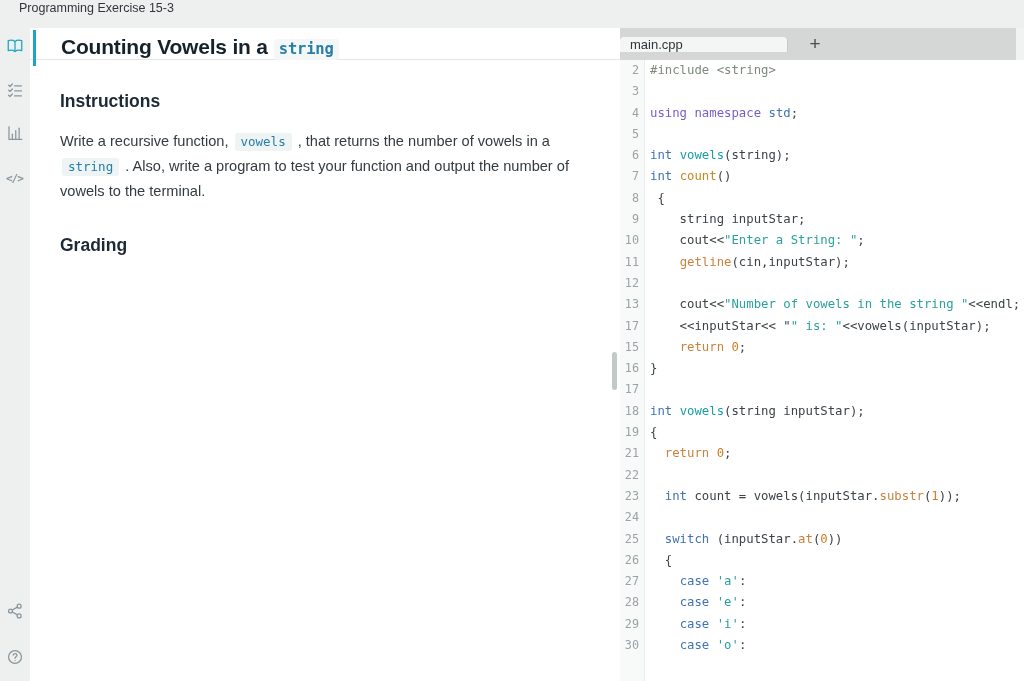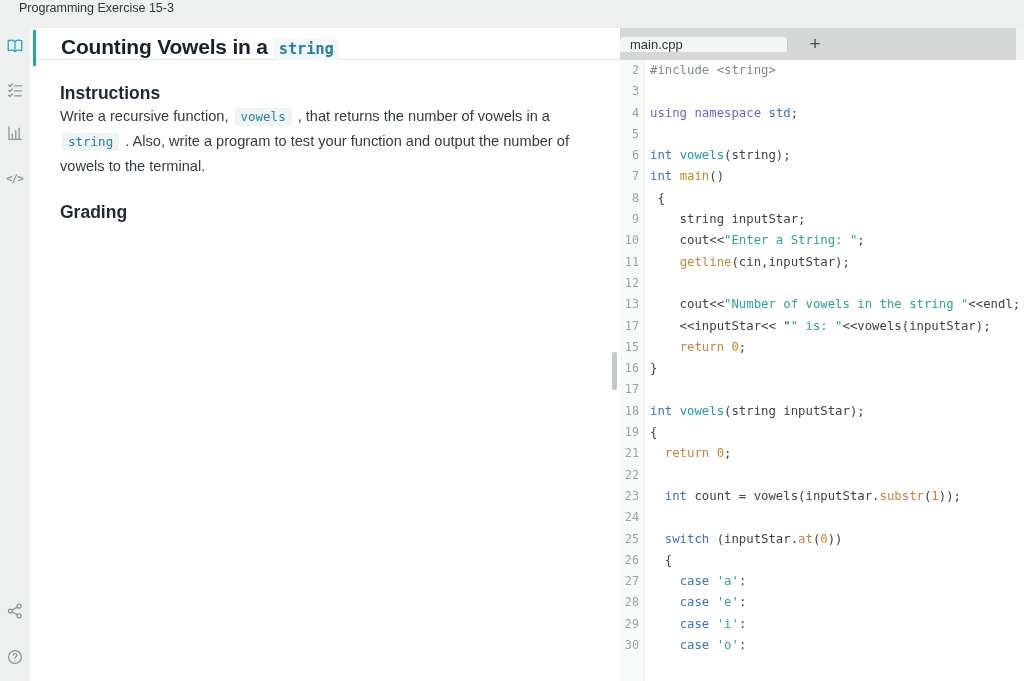--- a/index.html
+++ b/index.html
@@ -14,22 +14,22 @@
   .rail-icon svg .fill{fill:#8b969b;stroke:none}
   .code-glyph{font-family:"DejaVu Sans Mono",monospace;font-size:11px;font-weight:bold;color:#8b969b;letter-spacing:-1px}
 
   
   .content{position:absolute;left:30px;top:28px;width:590px;bottom:0;background:#fff}
   .content-header{position:relative;height:32px;border-bottom:1px solid #e5e7e7}
   .accent-bar{position:absolute;left:3px;top:2px;width:3px;height:36px;background:var(--accent)}
   h1.page-title{position:absolute;left:31px;top:7px;font-size:21px;font-weight:700;color:#15222c;letter-spacing:-0.2px}
   .title-code{font-family:"DejaVu Sans Mono",monospace;font-size:15.5px;font-weight:700;color:var(--inline-code);background:#f3f7f7;padding:1px 5px 2px;border-radius:3px;margin-left:6px}
   .lesson-body{padding:0 30px}
-  h2.section-heading{margin-top:23px;font-size:17.5px;font-weight:700;color:#1d2a36}
-  p.body-text{font-size:14.6px;line-height:25px;color:#333b41;max-width:530px}
+  h2.section-heading{margin-top:31px;font-size:17.5px;font-weight:700;color:#1d2a36}
+  p.body-text{margin-top:17px;font-size:14.6px;line-height:25px;color:#333b41;max-width:530px}
   .inline-code{font-family:"DejaVu Sans Mono",monospace;font-size:12.5px;color:var(--inline-code);background:#eef3f3;padding:1px 6px 2px;border-radius:3px;margin:0 2px}
   .caret{display:inline-block;width:1.3px;height:17px;background:#1e2a30;vertical-align:-3px;margin-left:2px}
 
   
   .mid-thumb{position:absolute;left:612px;top:352px;width:5px;height:38px;border-radius:3px;background:#c3c9c9}
 
   
   .editor{position:absolute;left:620px;top:28px;right:0;bottom:0}
   .tabbar{height:32px;background:#d5d6d6;position:relative;display:flex;align-items:center}
   .tab{width:168px;background:#f4f5f5;display:flex;align-items:center;padding:0 10px;font-size:13px;color:#2f3639;border-right:1px solid #c9caca;border-top-left-radius:4px;border-top-right-radius:4px;cursor:pointer}
@@ -122,21 +122,21 @@
       <div class="code-line">
         <span class="ln">5</span>
         <span class="code-text"></span>
       </div>
       <div class="code-line">
         <span class="ln">6</span>
         <span class="code-text"><span class="tok-kw">int</span><span class="tok-d"> </span><span class="tok-fn">vowels</span><span class="tok-d">(string);</span></span>
       </div>
       <div class="code-line">
         <span class="ln">7</span>
-        <span class="code-text"><span class="tok-kw">int</span><span class="tok-d"> </span><span class="tok-mfn">main</span><span class="tok-d">()</span></span>
+        <span class="code-text"><span class="tok-kw">int</span><span class="tok-d"> </span><span class="tok-mfn">count</span><span class="tok-d">()</span></span>
       </div>
       <div class="code-line">
         <span class="ln">8</span>
         <span class="code-text"><span class="tok-d"> {</span></span>
       </div>
       <div class="code-line">
         <span class="ln">9</span>
         <span class="code-text"><span class="tok-d">    string inputStar;</span></span>
       </div>
       <div class="code-line">

